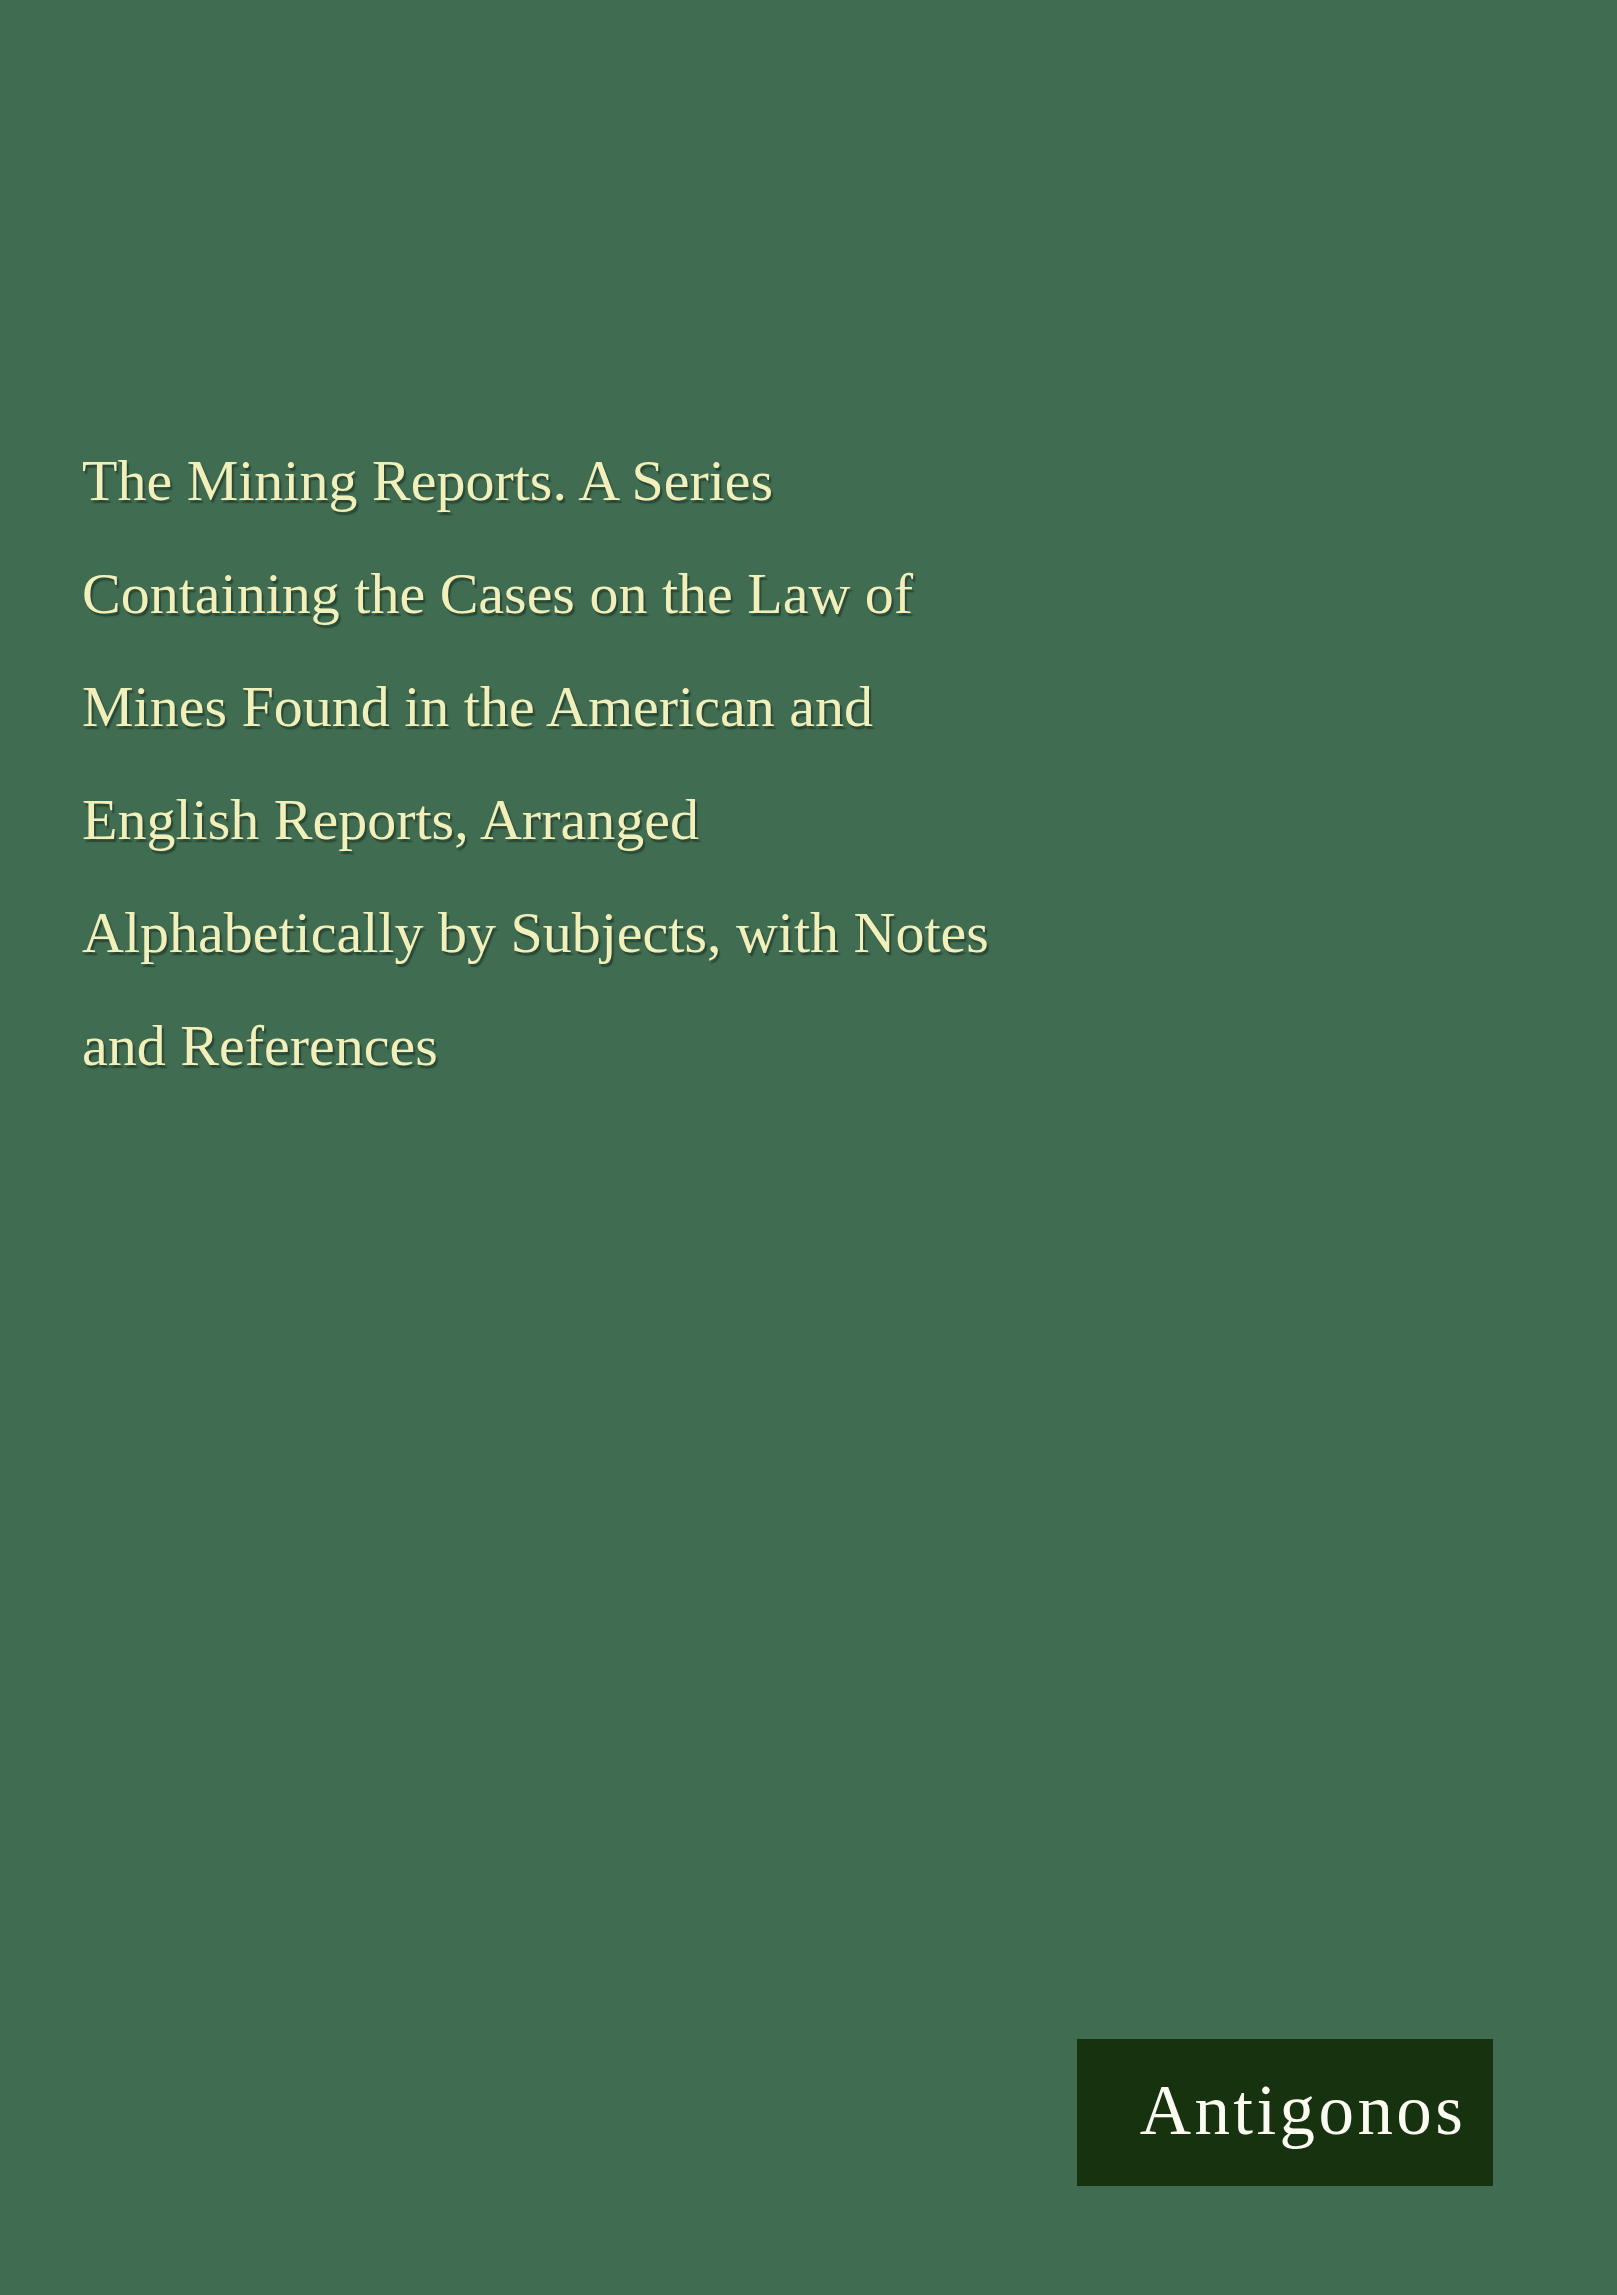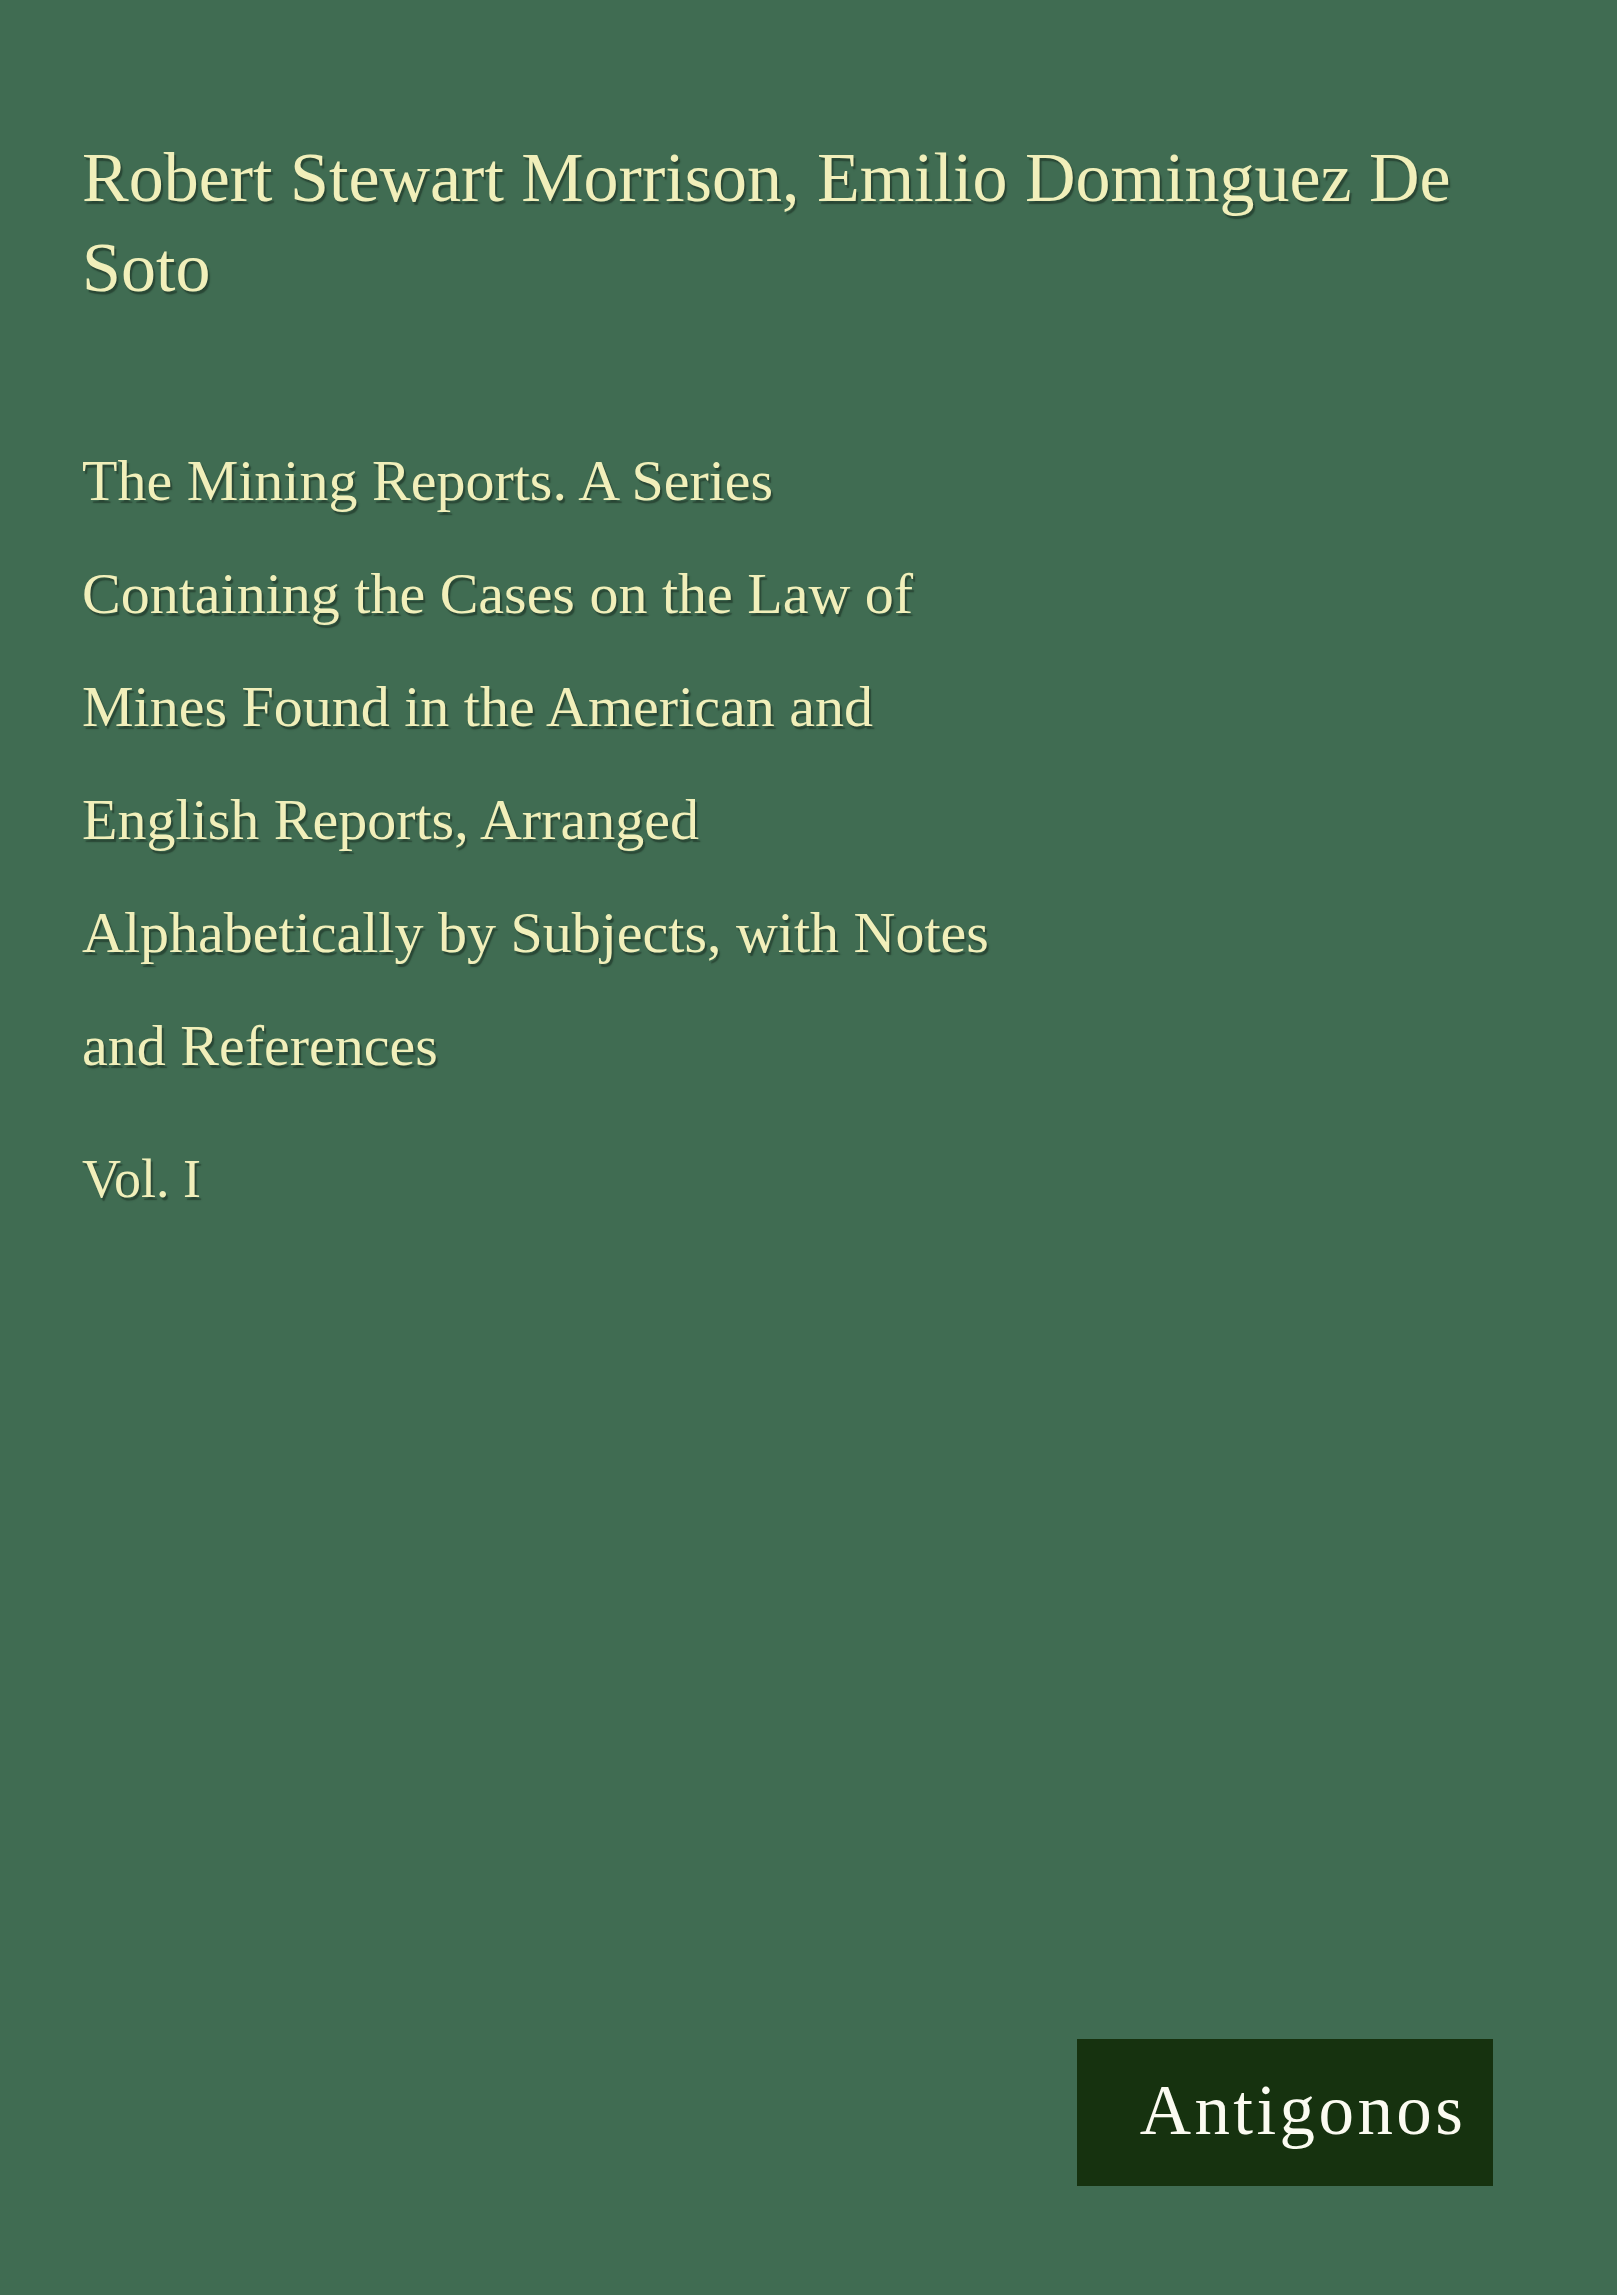--- a/index.html
+++ b/index.html
@@ -70,24 +70,22 @@
     line-height: 1;
     padding-bottom: 4px;
     margin-left: 36px;
   }
 </style>
 </head>
 <body>
 
 <div class="page">
 
-  <div class="authors cream-text">Robert Stewart Morrison, Emilio Dominguez De<br>Soto</div>
 
   <div class="title cream-text">The Mining Reports. A Series<br>Containing the Cases on the Law of<br>Mines Found in the American and<br>English Reports, Arranged<br>Alphabetically by Subjects, with Notes<br>and References</div>
 
-  <div class="volume cream-text">Vol. I</div>
 
   <div class="publisher-box">
     <span class="publisher-name">Antigonos</span>
   </div>
 
 </div>
 
 
 </body></html>

